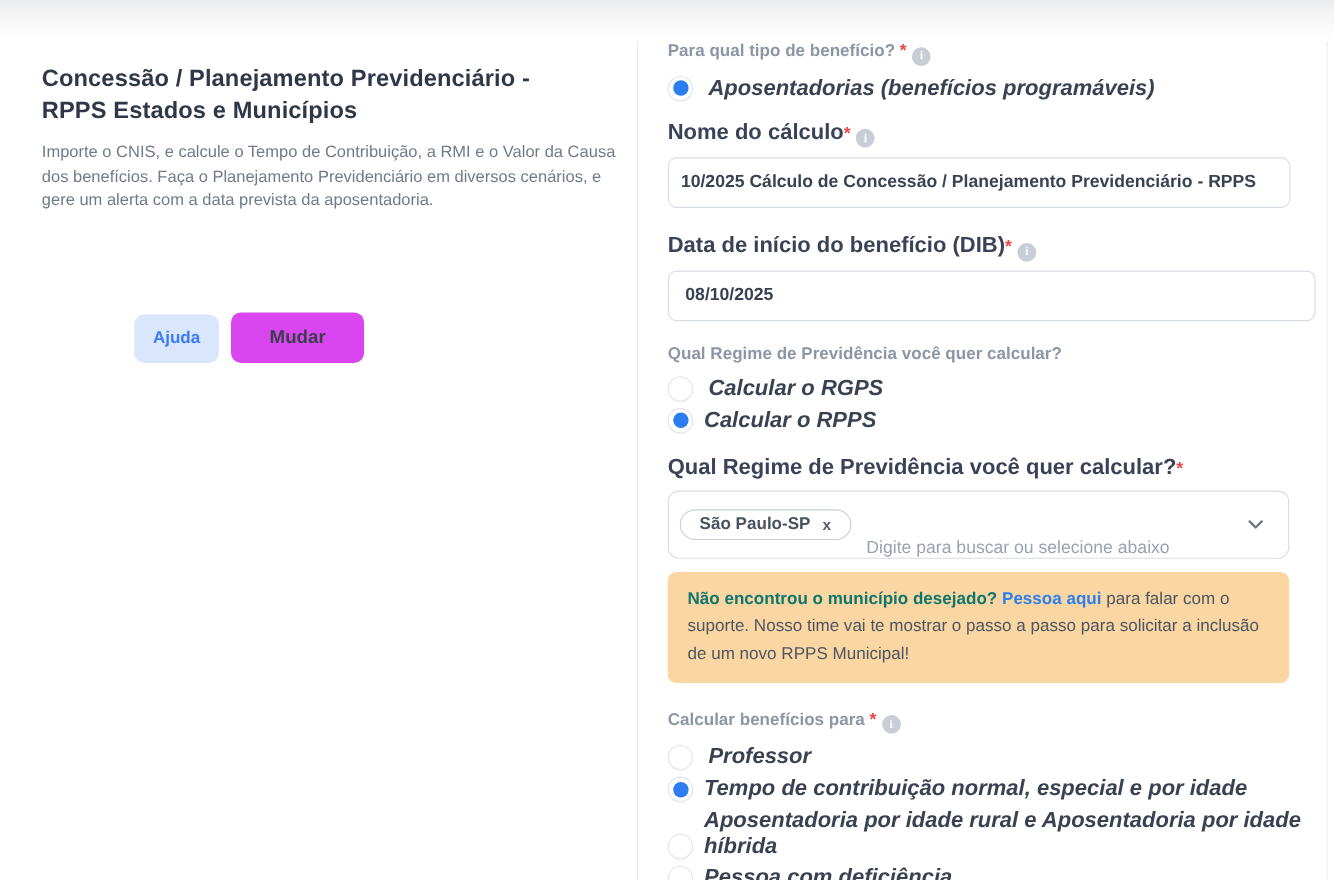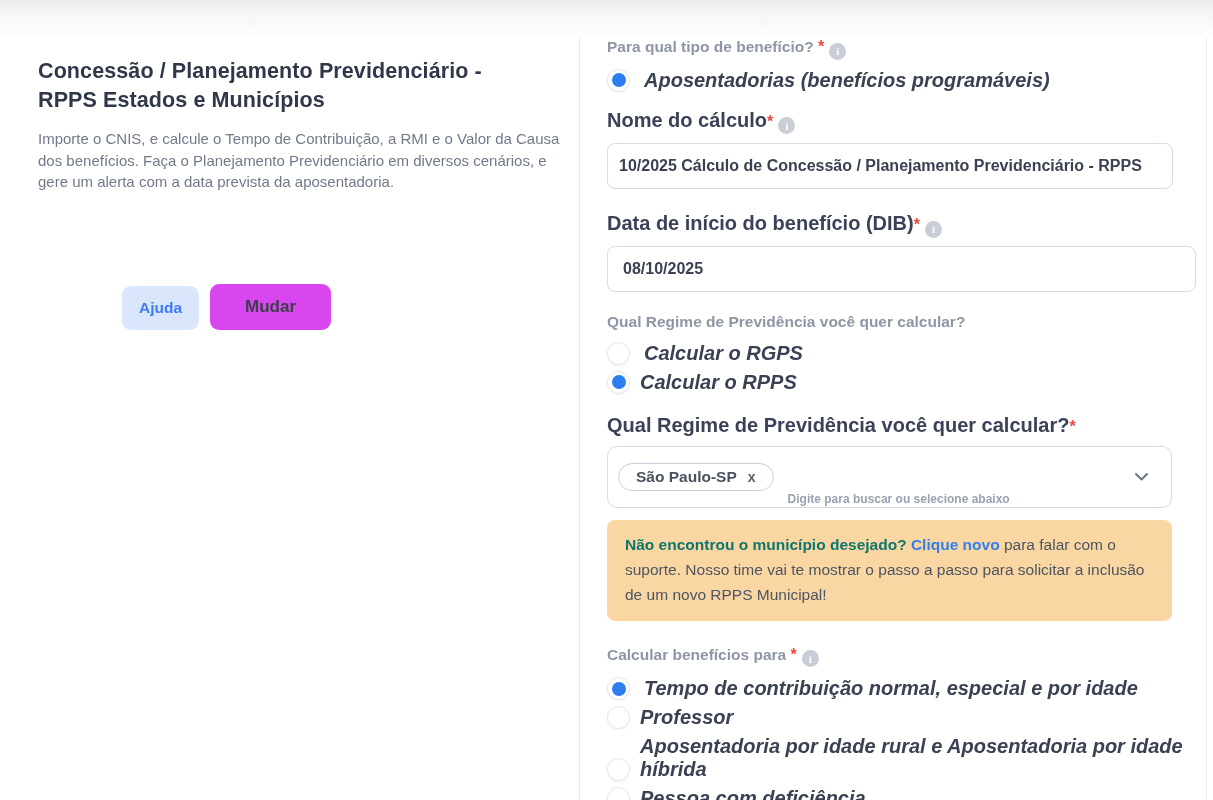--- a/index.html
+++ b/index.html
@@ -49,21 +49,21 @@
     height:46px; padding:0 15px; font-size:16px; font-weight:600; color:#3a4152;
     background:#fff; outline:none; font-family:"Liberation Sans", sans-serif; }
 
   .select-box { width:565px; height:62px; border:1px solid #d8dce3; border-radius:10px;
     display:flex; align-items:center; padding:0 20px 0 10px; background:#fff; cursor:pointer; }
   .chip { display:flex; align-items:center; height:28px; padding:0 17px;
     border:1px solid #c9cfd9; border-radius:26px; background:#fff;
     font-size:15.5px; font-weight:600; color:#4a5260; flex:none; }
   .chip-x { margin-left:11px; color:#555e6d; font-size:14px; font-weight:600; cursor:pointer; }
   .select-ph { flex:1; margin-left:14px; white-space:nowrap; overflow:hidden;
-    color:#9aa1b1; font-size:12px; font-weight:700;margin-top:45px; }
+    color:#9aa1b1; font-size:16px; font-weight:400;margin-top:45px; }
   .chev { flex:none; margin-left:8px; }
 
   .alert { width:565px; margin-top:12px; background:#fad7a2; border-radius:8px;
     padding:12px 18px 14px 18px; font-size:15.5px; line-height:25px;
     color:#4d5564; font-weight:500; }
   .alert b { color:#0f766e; font-weight:700; }
   .alert a { color:#2f80ed; font-weight:600; text-decoration:none; cursor:pointer; }
   .gap-v > .radio-row + .radio-row { margin-top:6px;gap:10px; }
 </style>
 </head>
@@ -123,34 +123,34 @@
           <span>São Paulo-SP</span>
           <span class="chip-x">x</span>
         </span>
         <span class="select-ph">Digite para buscar ou selecione abaixo</span>
         <svg class="chev" width="19" height="19" viewBox="0 0 19 19">
           <polyline points="4,7 9.5,12.5 15,7" fill="none" stroke="#6e7686" stroke-width="2.1" stroke-linecap="round" stroke-linejoin="round"></polyline>
         </svg>
       </div>
       <div class="alert">
         <b>Não encontrou o município desejado?</b>
-        <a>Clique novo</a><span> para falar com o suporte. Nosso time vai te mostrar o passo a passo para solicitar a inclusão de um novo RPPS Municipal!</span>
+        <a>Pessoa aqui</a><span> para falar com o suporte. Nosso time vai te mostrar o passo a passo para solicitar a inclusão de um novo RPPS Municipal!</span>
       </div>
     </div>
 
     <div style="margin-top:25px;">
       <span class="lbl lbl-gray">Calcular benefícios para </span><span class="req">*</span><span class="info-ic">i</span>
       <div class="gap-v" style="margin-top:10px;">
         <div class="radio-row">
+          <span class="radio"></span>
+          <span>Professor</span>
+        </div>
+        <div class="radio-row">
           <span class="radio selected"></span>
           <span>Tempo de contribuição normal, especial e por idade</span>
-        </div>
-        <div class="radio-row">
-          <span class="radio"></span>
-          <span>Professor</span>
         </div>
         <div class="radio-row">
           <span class="radio"></span>
           <span>Aposentadoria por idade rural e Aposentadoria por idade híbrida</span>
         </div>
         <div class="radio-row">
           <span class="radio"></span>
           <span>Pessoa com deficiência</span>
         </div>
         <div class="radio-row">

